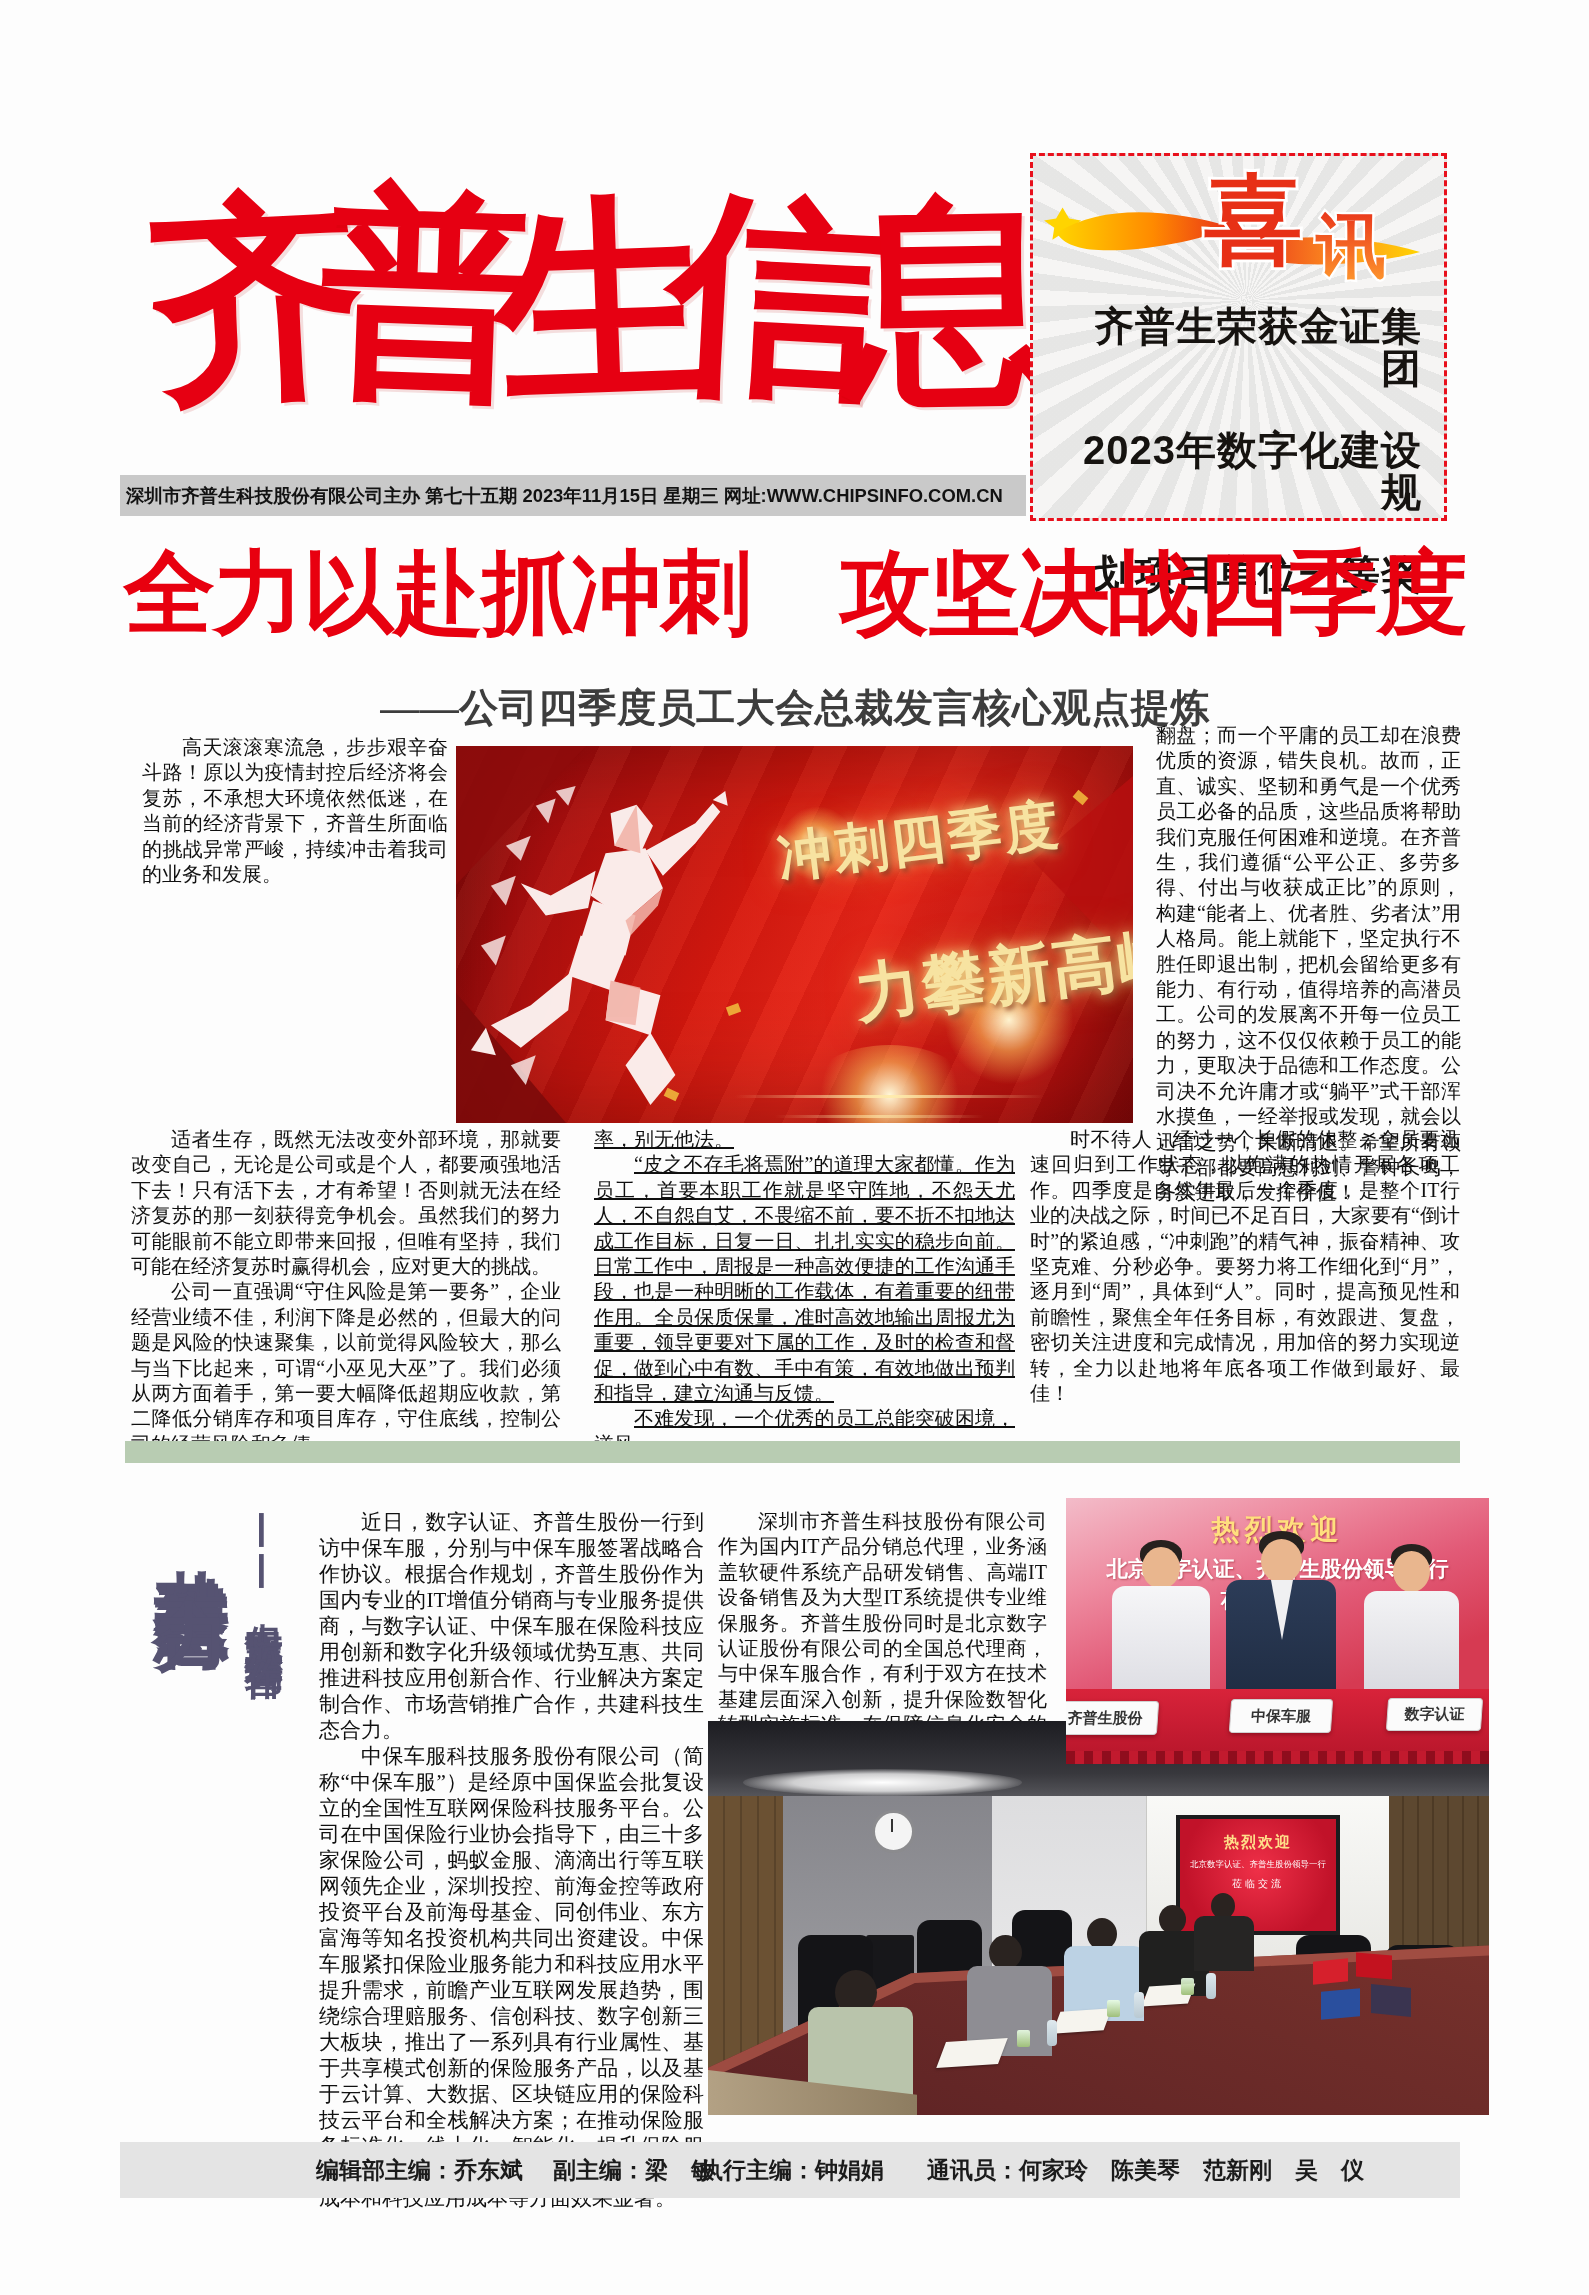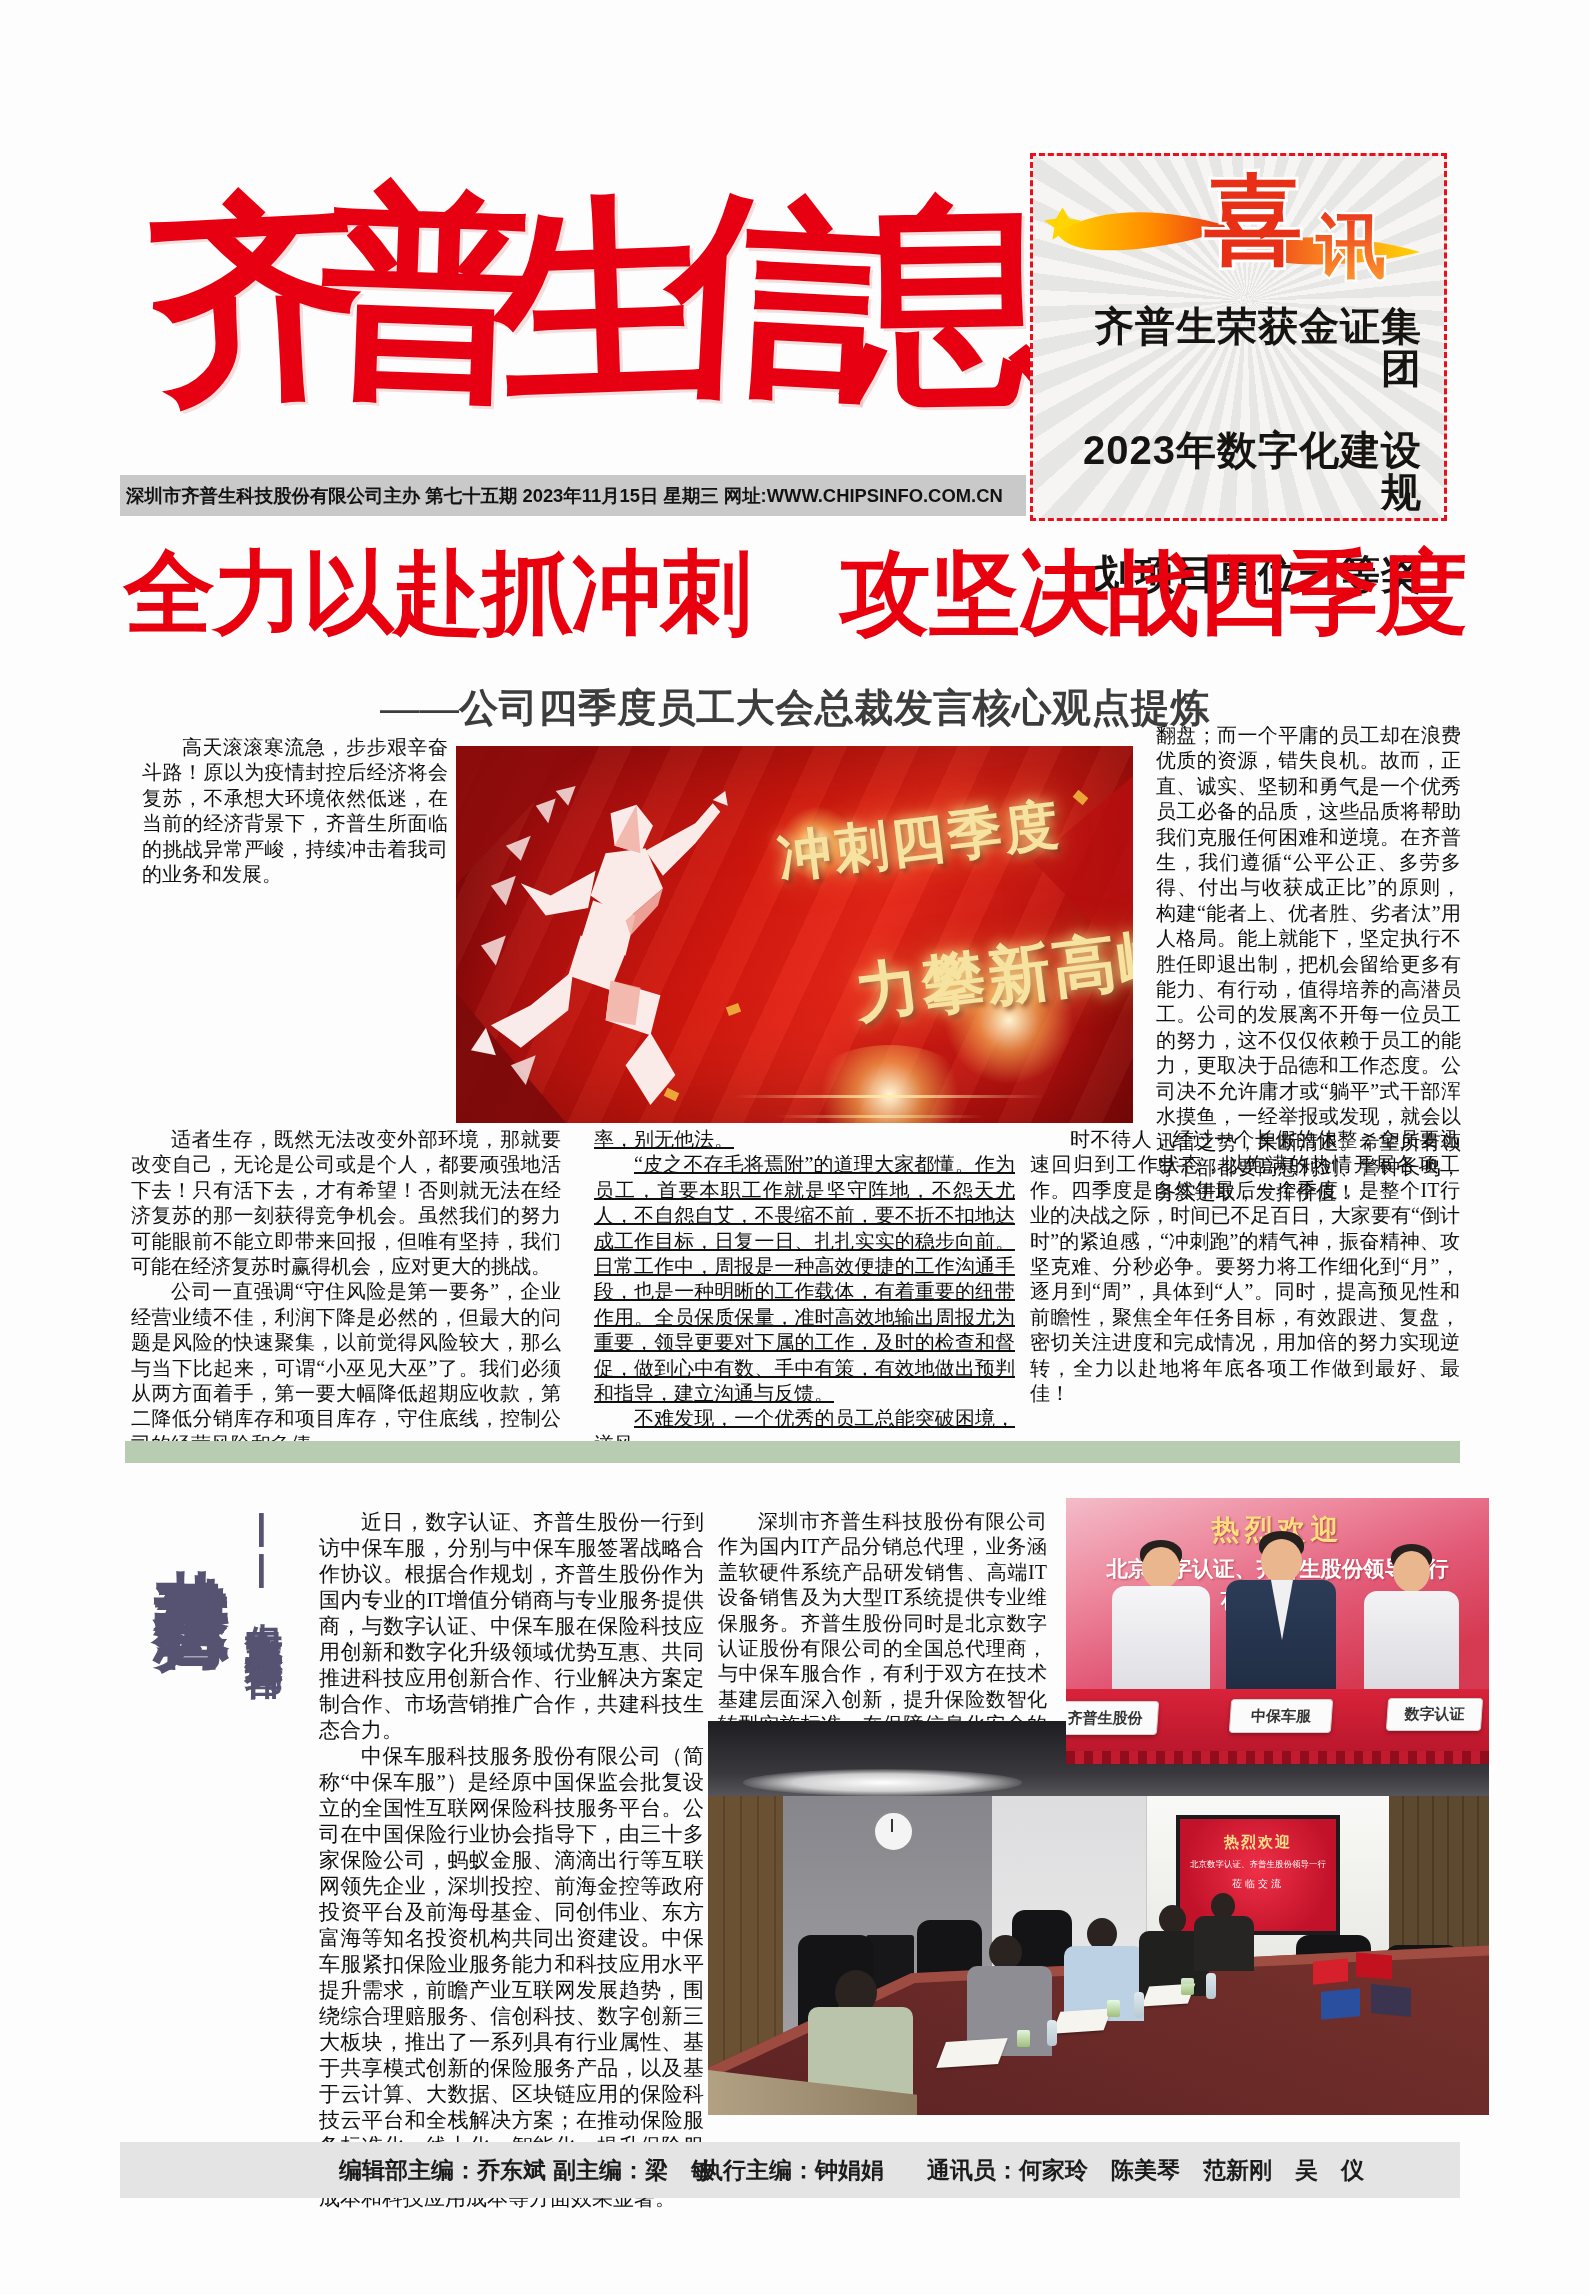--- a/index.html
+++ b/index.html
@@ -146,21 +146,21 @@
   .pm-bottle{position:absolute;width:10px;height:26px;background:linear-gradient(180deg,#dfe9ee,#b9c9d2);
              border-radius:4px;}
   .pm-flag{position:absolute;}
   .pm-foreground{left:0;bottom:0;width:209px;height:45px;background:linear-gradient(90deg,#b3a184,#8d7c60);
                  clip-path:polygon(0 0,100% 55%,100% 100%,0 100%);}
 
   
   .footer-bar{left:120px;top:2142px;width:1340px;height:56px;background:#e4e4e4;}
   .footer-bar .seg{position:absolute;top:0;height:56px;display:flex;align-items:center;white-space:nowrap;
                    font-family:"Liberation Sans","DejaVu Sans",sans-serif;font-weight:700;font-size:23px;color:#1b1b1b;}
-  .seg.s1{left:219px;} .seg.s2{left:433px;} .seg.s3{left:580px;} .seg.s4{left:807px;}
+  .seg.s1{left:196px;} .seg.s2{left:433px;} .seg.s3{left:580px;} .seg.s4{left:807px;}
 </style>
 </head>
 <body>
 
 <div class="page">
 
   <div class="abs mast-title">
     <span>齐</span>
     <span>普</span>
     <span>生</span>

